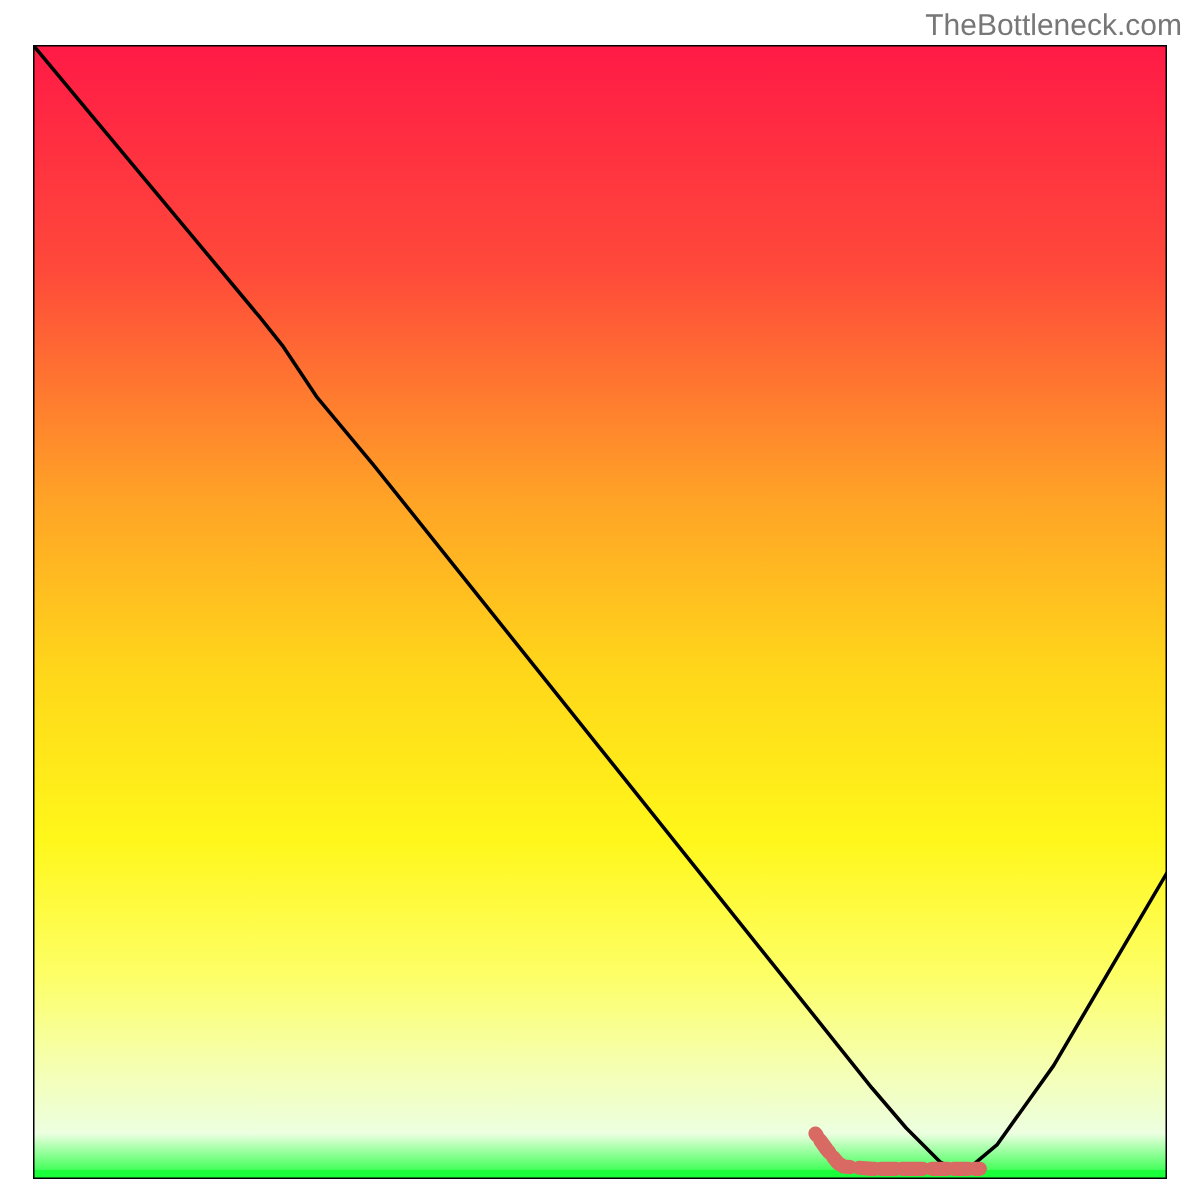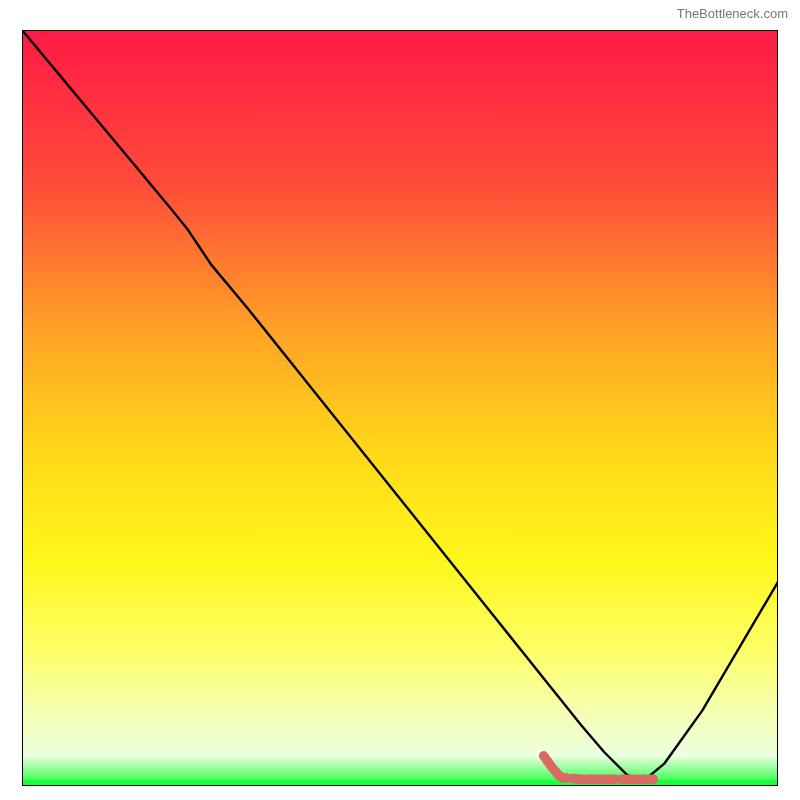--- a/index.html
+++ b/index.html
@@ -8,21 +8,21 @@
     width: 800px;
     height: 800px;
     background: #ffffff;
     font-family: Arial, sans-serif;
     position: relative;
   }
   .watermark {
     position: absolute;
     top: 6px;
     right: 12px;
-    font-size: 13px;
+    font-size: 20px;
     color: #777777;
     font-weight: normal;
     z-index: 10;
   }
   .chart-wrap {
     position: absolute;
     top: 30px;
     left: 22px;
     width: 756px;
     height: 756px;

